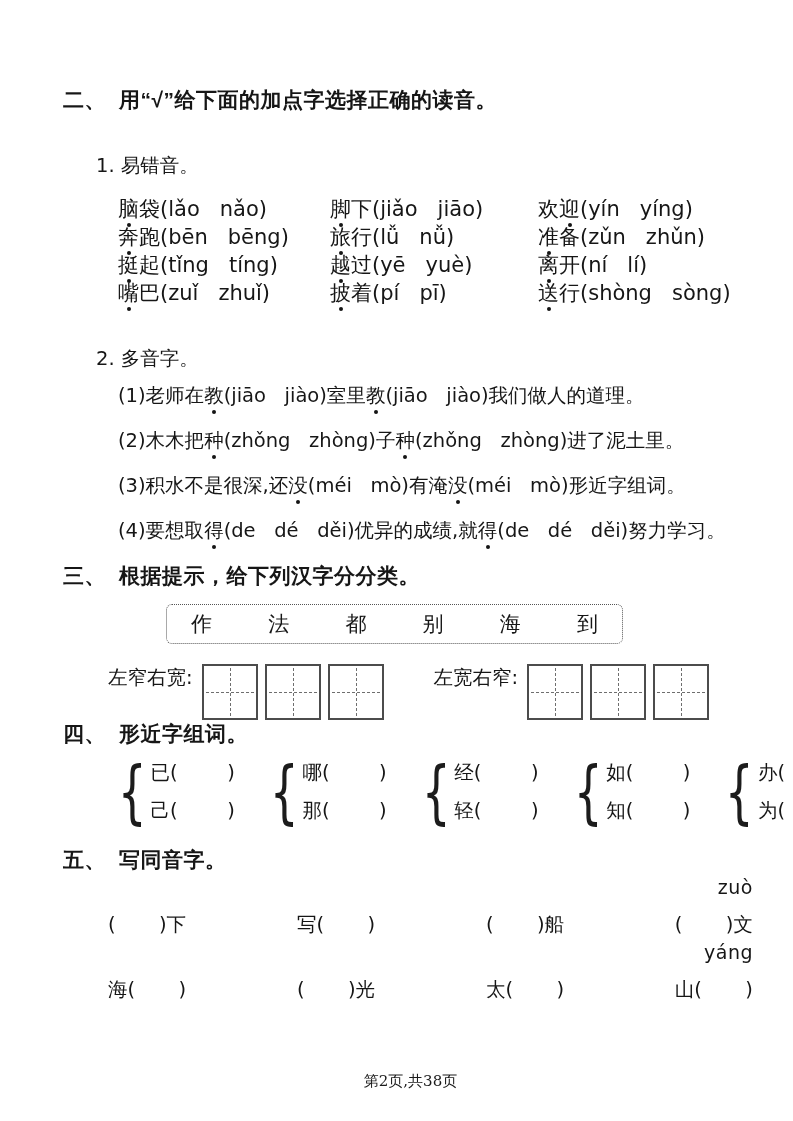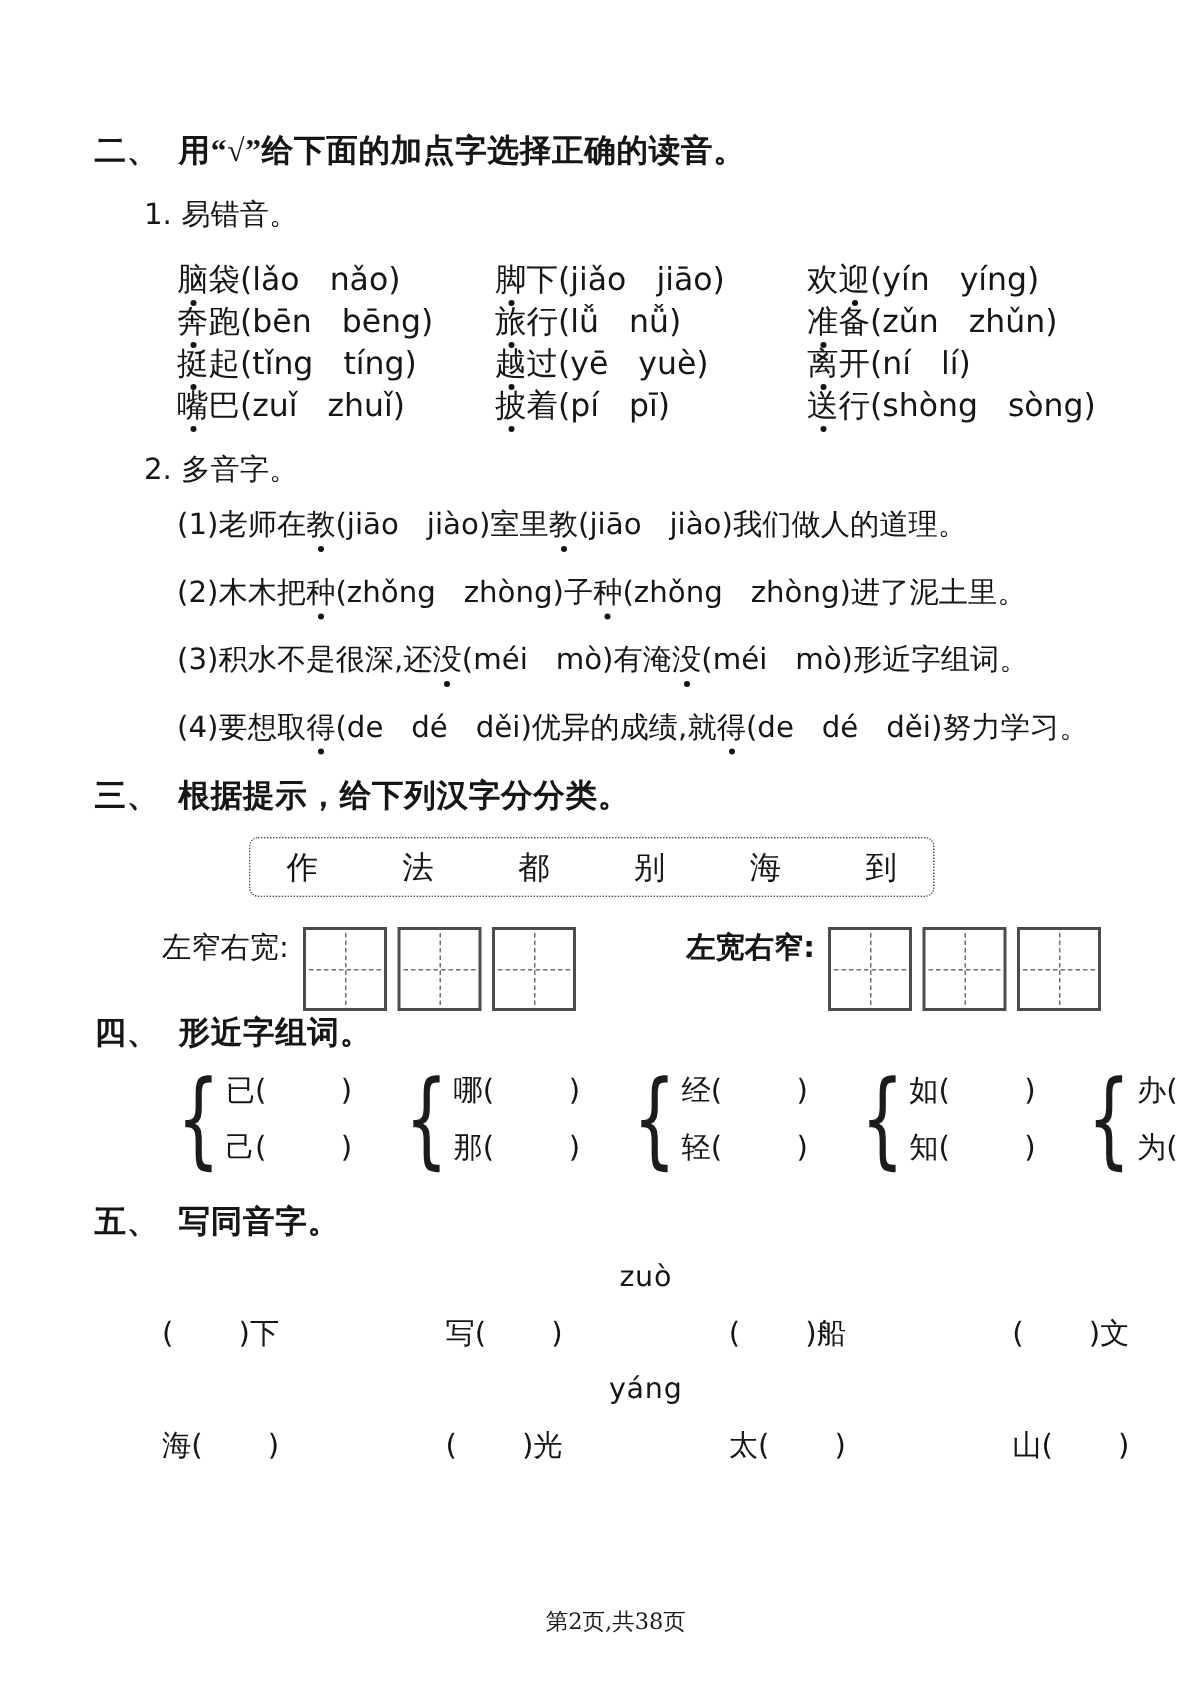--- a/index.html
+++ b/index.html
@@ -9,31 +9,31 @@
     background:#ffffff;
     overflow:hidden;
     color:#161616;
     font-family:"DejaVu Sans",sans-serif;
     box-sizing:border-box;
     padding-top:86px;
   }
   
   .sec-head{
     margin-left:63px;
-    font-family:Liberation Serif, serif;
+    font-family:Liberation Sans, sans-serif;
     font-weight:700;
     font-size:21px;
     line-height:28px;
     letter-spacing:0.5px;
     white-space:pre;
   }
   .sec-num{margin-right:13px;}
   
   .sub-label{
-    margin:16px 0 0 96px;
+    margin:39px 0 0 96px;
     font-size:19.5px;
     line-height:26px;
     white-space:pre;
   }
   
   .word-grid{
     display:grid;
     grid-template-columns:212px 208px auto;
     margin:16px 0 0 118px;
     font-size:21px;
@@ -67,21 +67,21 @@
     padding:0 24px;
     font-size:21px;
   }
   
   .classify-row{
     display:flex;
     align-items:center;
     margin:20px 0 0 108px;
   }
   .cat-group{display:flex;align-items:flex-start;}
-  .cat-group + .cat-group{margin-left:74px;font-weight:bold;}
+  .cat-group + .cat-group{margin-left:50px;}
   .cat-label{font-size:19.5px;margin-right:9px;white-space:pre;}
   .tian{
     width:52px;height:52px;
     border:2px solid #4c4c4c;
     position:relative;
     display:inline-block;
     background:#fff;
     box-sizing:content-box;
   }
   .tian + .tian{margin-left:7px;}
@@ -102,23 +102,23 @@
     line-height:70px;
     font-weight:400;
     transform:scaleX(0.65);
     margin-right:-4px;
     color:#1c1c1c;
   }
   .pair-line{font-size:19.5px;line-height:38px;white-space:pre;}
   
   .homophones{margin-left:108px;width:645px;}
   .py-label{
-    text-align:center;
+    text-align:right;
     font-size:19px;
-    margin-top:12px;
+    margin-top:2px;
     letter-spacing:0.5px;
   }
   .h-row{
     display:flex;
     justify-content:space-between;
     margin-top:13px;
     font-size:19.5px;
     line-height:28px;
   }
   .h-item{white-space:pre;}

